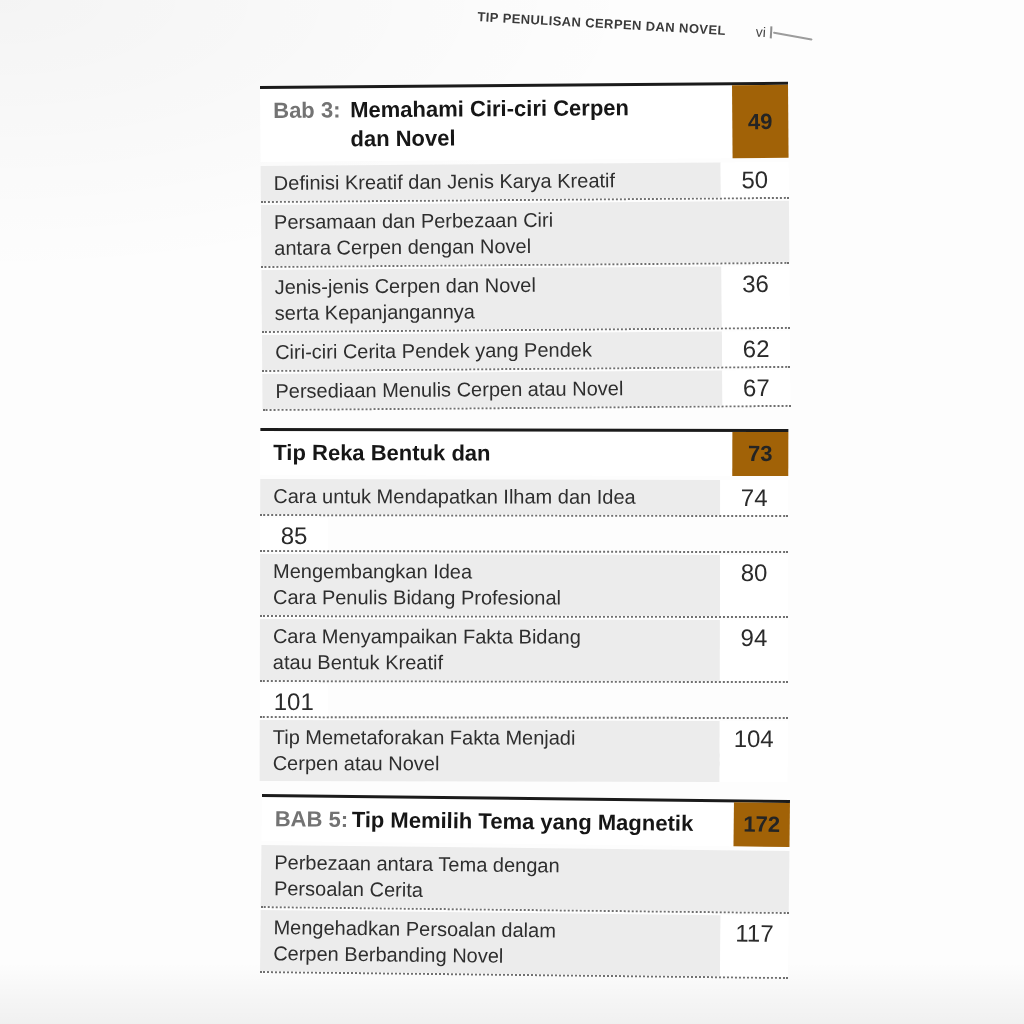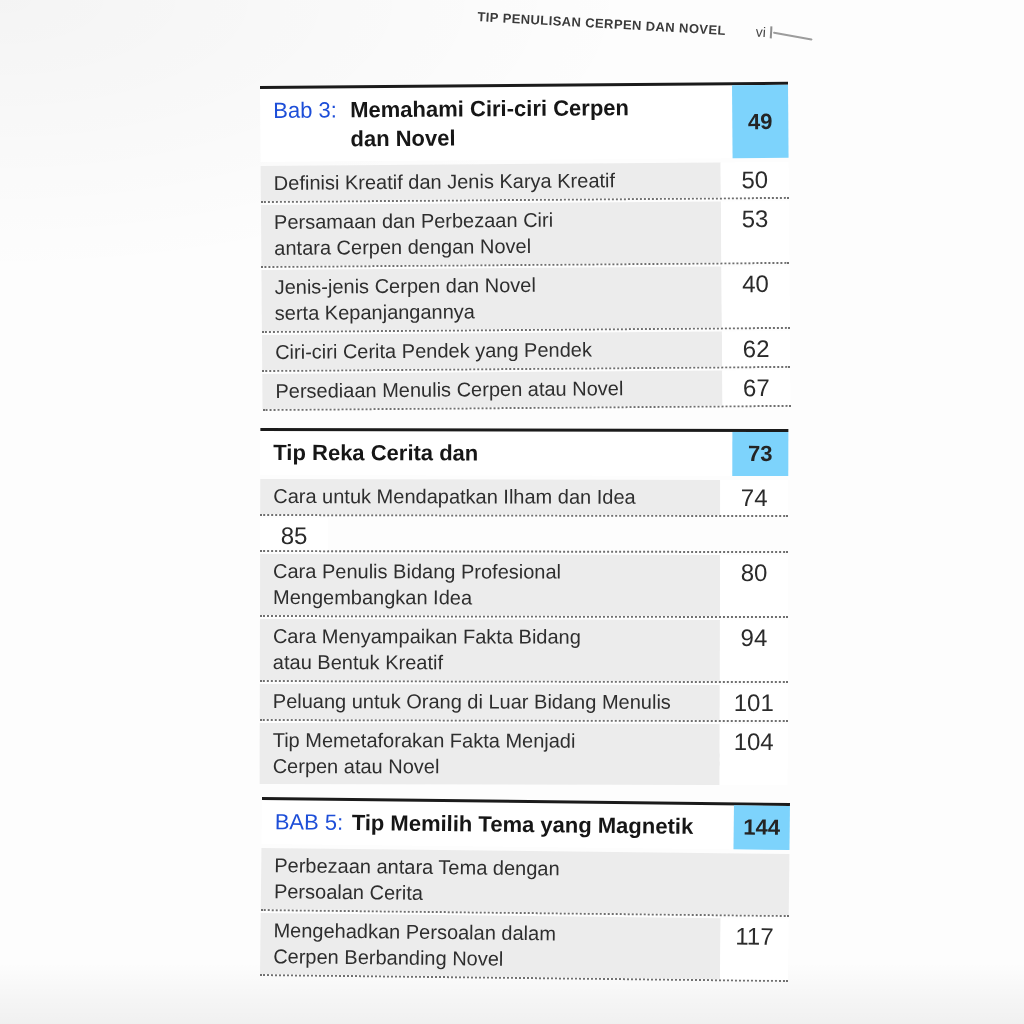--- a/index.html
+++ b/index.html
@@ -49,27 +49,27 @@
   .s1{transform:rotate(0.12deg);transform-origin:0 50%;margin-top:17px;}
   .s2{transform:rotate(0.65deg);transform-origin:0 100%;margin-top:13px;}
   .chapter{
     display:flex;align-items:stretch;
     border-top:3px solid #1b1b1b;
     background:#fff;
   }
   .chapter-main{flex:1;display:flex;padding:7px 0 8px 13px;}
   .chapter-label{
     width:77px;flex:0 0 77px;
-    font-size:22px;font-weight:normal;color:#1d4ed8;line-height:29px;
+    font-size:22px;font-weight:bold;color:#737373;line-height:29px;
   }
   .chapter-title{flex:1;}
   .t-line{font-size:22px;font-weight:bold;color:#161616;line-height:29px;}
   .chapter-box{
     flex:0 0 56px;margin-left:12px;
-    background:#7dd3fc;color:#242424;
+    background:#a16207;color:#242424;
     display:flex;align-items:center;justify-content:center;
     font-size:22px;font-weight:bold;
   }
   .rows{margin-top:4px;}
   .row{
     display:flex;align-items:stretch;
     border-bottom:2px dotted #6f6f6f;
     margin-bottom:2px;
   }
   .row.no-dash{border-bottom:none;}
@@ -118,102 +118,98 @@
           <div class="row-band">
             <div class="line">Definisi Kreatif dan Jenis Karya Kreatif</div>
           </div>
           <div class="row-num">50</div>
         </div>
         <div class="row">
           <div class="row-band">
             <div class="line">Persamaan dan Perbezaan Ciri</div>
             <div class="line">antara Cerpen dengan Novel</div>
           </div>
-          <div class="row-num">53</div>
         </div>
         <div class="row">
           <div class="row-band">
             <div class="line">Jenis-jenis Cerpen dan Novel</div>
             <div class="line">serta Kepanjangannya</div>
           </div>
-          <div class="row-num">40</div>
+          <div class="row-num">36</div>
         </div>
         <div class="row">
           <div class="row-band">
             <div class="line">Ciri-ciri Cerita Pendek yang Pendek</div>
           </div>
           <div class="row-num">62</div>
         </div>
         <div class="row">
           <div class="row-band">
             <div class="line">Persediaan Menulis Cerpen atau Novel</div>
           </div>
           <div class="row-num">67</div>
         </div>
       </div>
     </section>
 
     <section class="s1">
       <div class="chapter">
         <div class="chapter-main">
           <div class="chapter-title">
-            <div class="t-line">Tip Reka Cerita dan</div>
+            <div class="t-line">Tip Reka Bentuk dan</div>
           </div>
         </div>
         <div class="chapter-box">73</div>
       </div>
       <div class="rows">
         <div class="row">
           <div class="row-band">
             <div class="line">Cara untuk Mendapatkan Ilham dan Idea</div>
           </div>
           <div class="row-num">74</div>
         </div>
         <div class="row">
           <div class="row-num">85</div>
         </div>
         <div class="row">
           <div class="row-band">
+            <div class="line">Mengembangkan Idea</div>
             <div class="line">Cara Penulis Bidang Profesional</div>
-            <div class="line">Mengembangkan Idea</div>
           </div>
           <div class="row-num">80</div>
         </div>
         <div class="row">
           <div class="row-band">
             <div class="line">Cara Menyampaikan Fakta Bidang</div>
             <div class="line">atau Bentuk Kreatif</div>
           </div>
           <div class="row-num">94</div>
         </div>
         <div class="row">
-          <div class="row-band">
-            <div class="line">Peluang untuk Orang di Luar Bidang Menulis</div>
-          </div>
           <div class="row-num">101</div>
         </div>
         <div class="row no-dash">
           <div class="row-band">
             <div class="line">Tip Memetaforakan Fakta Menjadi</div>
             <div class="line">Cerpen atau Novel</div>
           </div>
           <div class="row-num">104</div>
         </div>
       </div>
     </section>
 
     <section class="s2">
       <div class="chapter">
         <div class="chapter-main">
           <div class="chapter-label">BAB 5:</div>
           <div class="chapter-title">
             <div class="t-line">Tip Memilih Tema yang Magnetik</div>
           </div>
         </div>
-        <div class="chapter-box">144</div>
+        <div class="chapter-box">172</div>
       </div>
       <div class="rows">
         <div class="row">
           <div class="row-band">
             <div class="line">Perbezaan antara Tema dengan</div>
             <div class="line">Persoalan Cerita</div>
           </div>
         </div>
         <div class="row">
           <div class="row-band">

